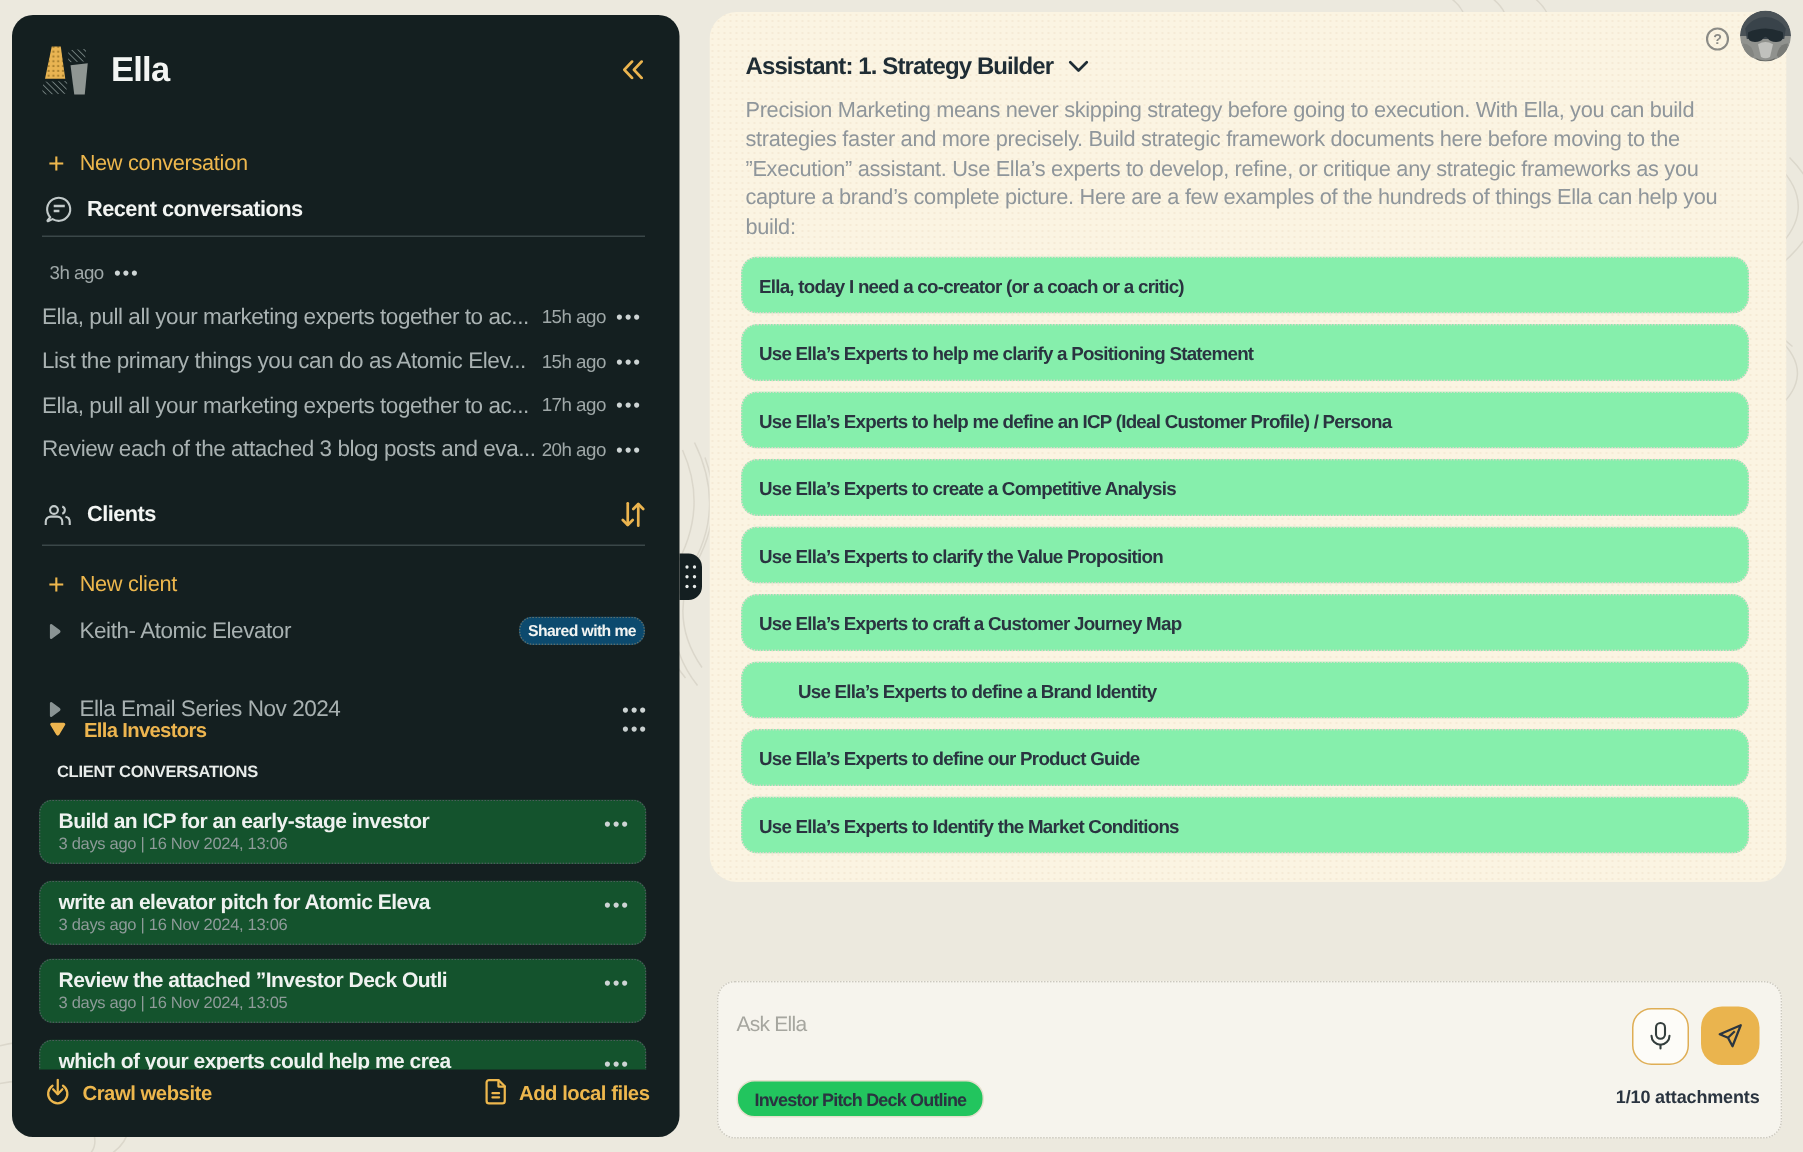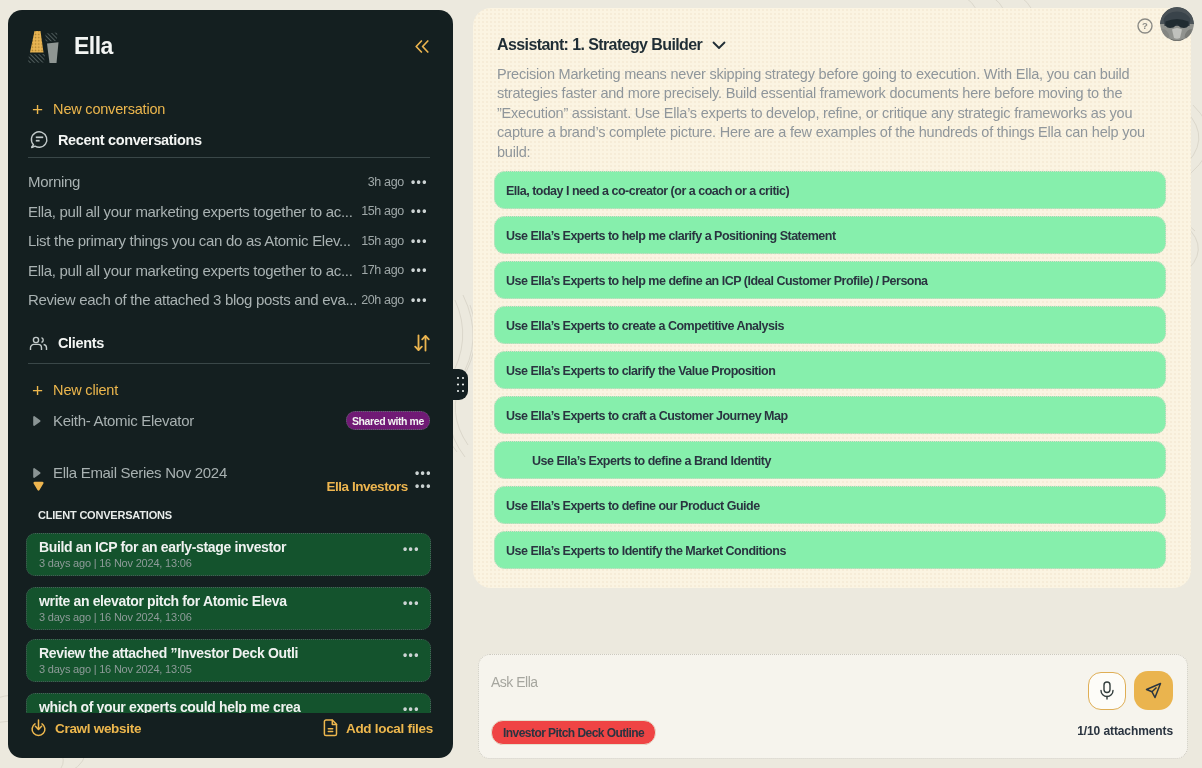--- a/index.html
+++ b/index.html
@@ -27,21 +27,21 @@
   .divider { height:1px; background:#3A4748; left:28px; width:402px; }
   .convrow { left:28px; width:398px; height:29.5px; display:flex; align-items:center; font-size:15px; letter-spacing:-0.3px; color:#A9B2B2;}
   .convrow .t { flex:1; white-space:nowrap; overflow:hidden; }
   .convrow .time { font-size:12.5px; letter-spacing:-0.35px; color:#9FA8A8; margin-left:5px; white-space:nowrap;}
   .dots { color:#CDD4D4; font-size:12px; letter-spacing:1.5px; margin-left:7px; margin-right:-2px; font-weight:bold; }
   #clients-head { left:29px; top:334px; display:flex; align-items:center; gap:10px; width:401px;}
   #newclient { left:29px; top:378px; color:#EDB74D; font-size:14.5px; letter-spacing:-0.2px; }
   .clientrow { left:30px; width:400px; height:33px; display:flex; align-items:center; font-size:15px; letter-spacing:-0.3px; color:#A8B1B1; }
   .clientrow .tri { margin-right:12px; }
   .badge {
-    background:#701a75; border:1px dotted #5C6E6D; color:#F2F4F2; font-size:10.5px; font-weight:bold;
+    background:#0c4a6e; border:1px dotted #5C6E6D; color:#F2F4F2; font-size:10.5px; font-weight:bold;
     border-radius:9px; padding:2.5px 5px; letter-spacing:-0.4px;
   }
   #cchead { left:38px; top:509px; font-size:11px; font-weight:bold; color:#E8ECEA; letter-spacing:-0.2px;}
   #cardclip { left:26px; top:528px; width:405px; height:185px; overflow:hidden; }
   .ccard {
     position:absolute; left:0; width:405px; height:43px;
     background:#14532d; border-radius:9px; border:1px dotted #4A5C5A;
     padding:5px 14px 0 12px;
   }
   .ccard .title { font-size:14px; letter-spacing:-0.35px; font-weight:bold; color:#EFF2F0; white-space:nowrap; overflow:hidden;}
@@ -77,21 +77,21 @@
   
   #inputbox {
     left:478px; top:654px; width:710px; height:105px;
     background:#F6F4ED; border:1.5px dotted #CCC9BF; border-radius:12px;
   }
   #askella { left:491px; top:674px; font-size:14px; letter-spacing:-0.5px; color:#A6A69F; }
   #micbtn { left:1088px; top:672px; width:38px; height:38px; background:#FDFCF8; border:1.5px solid #DFAE55; border-radius:13px; display:flex; align-items:center; justify-content:center;}
   #sendbtn { left:1134px; top:671px; width:39px; height:39px; background:#EAB44E; border-radius:14px; display:flex; align-items:center; justify-content:center;}
   #chip {
     left:491px; top:720px; height:25px;
-    background:#ef4444; border:1px solid #E5DFCD; border-radius:12px;
+    background:#22c55e; border:1px solid #E5DFCD; border-radius:12px;
     display:flex; align-items:center; padding:0 11px;
     font-size:12px; font-weight:bold; letter-spacing:-0.55px; color:#2A3440;
   }
   #attach { left:0px; top:724px; width:1173px; text-align:right; font-size:12px; font-weight:bold; letter-spacing:-0.1px; color:#2A3440;}
 </style>
 </head>
 <body>
 
 <svg class="abs" style="left:0;top:0;z-index:-1;" width="1202" height="768" viewBox="0 0 1202 768" fill="none">
   <g stroke="#DBD7CB" stroke-width="1">
@@ -140,21 +140,20 @@
   <svg width="19" height="19" viewBox="0 0 19 19" fill="none" stroke="#C2CACA" stroke-width="1.4">
     <path d="M3.5 14.8 A7.7 7.7 0 1 1 9.8 17.2 A8.3 8.3 0 0 1 5 16.1 L2.3 17.4 Q1.5 17.7 1.7 16.9 z" stroke-linejoin="round"></path>
     <line x1="5.8" y1="7.3" x2="13.2" y2="7.3" stroke-width="1.7"></line>
     <line x1="5.8" y1="10.7" x2="9.6" y2="10.7" stroke-width="1.7"></line>
   </svg>
   <span class="secthead">Recent conversations</span>
 </div>
 <div class="divider abs" style="top:157px;"></div>
 
 <div class="convrow abs" style="top:167px;">
-    <span class="t">Morning</span>
     <span class="time">3h ago</span>
     <span class="dots">•••</span>
   </div>
 <div class="convrow abs" style="top:196.5px;">
     <span class="t">Ella, pull all your marketing experts together to ac...</span>
     <span class="time">15h ago</span>
     <span class="dots">•••</span>
   </div>
 <div class="convrow abs" style="top:226px;">
     <span class="t">List the primary things you can do as Atomic Elev...</span>
@@ -202,21 +201,21 @@
   <svg class="tri" style="margin-left:3px;" width="8" height="12" viewBox="0 0 8 12">
       <path d="M1.6 1.2 L6.8 5 a1.2 1.2 0 0 1 0 2 L1.6 10.8 a0.9 0.9 0 0 1 -1.4 -0.8 V2 A0.9 0.9 0 0 1 1.6 1.2 z" fill="#8A9494"></path>
     </svg>
   <span style="flex:1;">Ella Email Series Nov 2024</span>
   <span class="dots">•••</span>
 </div>
 <div class="clientrow abs" style="top:469.5px; color:#EDB54F; font-weight:bold; font-size:13.5px; letter-spacing:-0.45px;">
   <svg class="tri" style="margin-left:3px;" width="11" height="10" viewBox="0 0 11 10">
       <path d="M1.6 0.8 h7.8 a1.1 1.1 0 0 1 1 1.6 L6.5 8.9 a1.2 1.2 0 0 1 -2 0 L0.6 2.4 A1.1 1.1 0 0 1 1.6 0.8 z" fill="#EDB54F"></path>
     </svg>
-  <span style="flex:1;text-align:right;">Ella Investors</span>
+  <span style="flex:1;">Ella Investors</span>
   <span class="dots" style="font-weight:bold; color:#C8CFCF;">•••</span>
 </div>
 
 <div id="cchead" class="abs">CLIENT CONVERSATIONS</div>
 
 <div id="cardclip" class="abs">
   <div class="ccard" style="top:4.5px;">
     <div class="title">Build an ICP for an early-stage investor</div>
     <div class="ts">3 days ago | 16 Nov 2024, 13:06</div>
     <span class="dots">•••</span>
@@ -268,21 +267,21 @@
   </g>
 </svg>
 
 <div id="asst-head" class="abs">Assistant: 1. Strategy Builder
   <svg width="14" height="9" viewBox="0 0 14 9" style="margin-left:6px;" fill="none" stroke="#1F2D35" stroke-width="1.8" stroke-linecap="round" stroke-linejoin="round">
       <path d="M1.5 1.5 L7 7 L12.5 1.5"></path>
     </svg>
 </div>
 <div id="para" class="abs">
     <div>Precision Marketing means never skipping strategy before going to execution. With Ella, you can build</div>
-    <div>strategies faster and more precisely. Build essential framework documents here before moving to the</div>
+    <div>strategies faster and more precisely. Build strategic framework documents here before moving to the</div>
     <div>”Execution” assistant. Use Ella’s experts to develop, refine, or critique any strategic frameworks as you</div>
     <div>capture a brand’s complete picture. Here are a few examples of the hundreds of things Ella can help you</div>
     <div>build:</div>
   </div>
 
 <div class="sbtn abs" style="top:170.5px;">Ella, today I need a co-creator (or a coach or a critic)</div>
 <div class="sbtn abs" style="top:215.5px;">Use Ella’s Experts to help me clarify a Positioning Statement</div>
 <div class="sbtn abs" style="top:260.5px;">Use Ella’s Experts to help me define an ICP (Ideal Customer Profile) / Persona</div>
 <div class="sbtn abs" style="top:305.5px;">Use Ella’s Experts to create a Competitive Analysis</div>
 <div class="sbtn abs" style="top:350.5px;">Use Ella’s Experts to clarify the Value Proposition</div>

